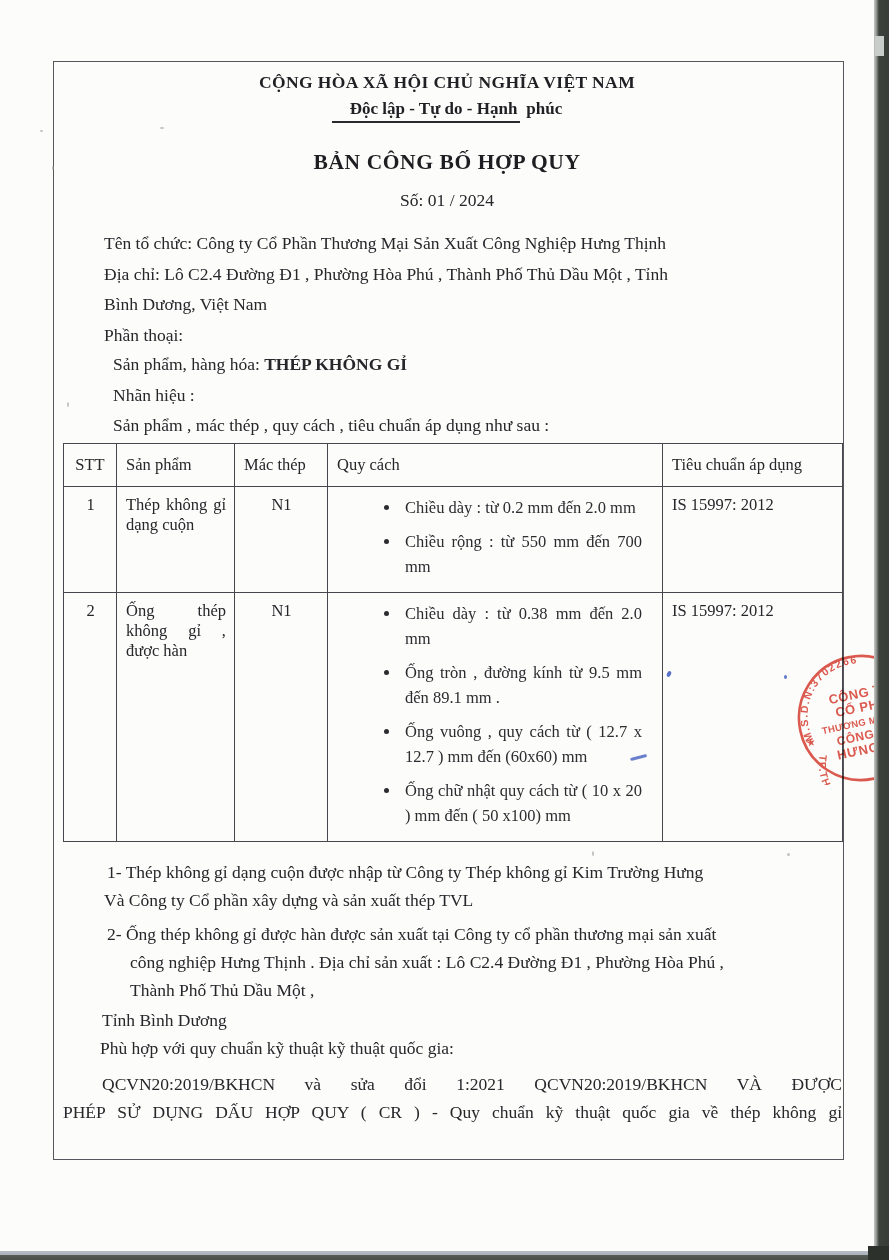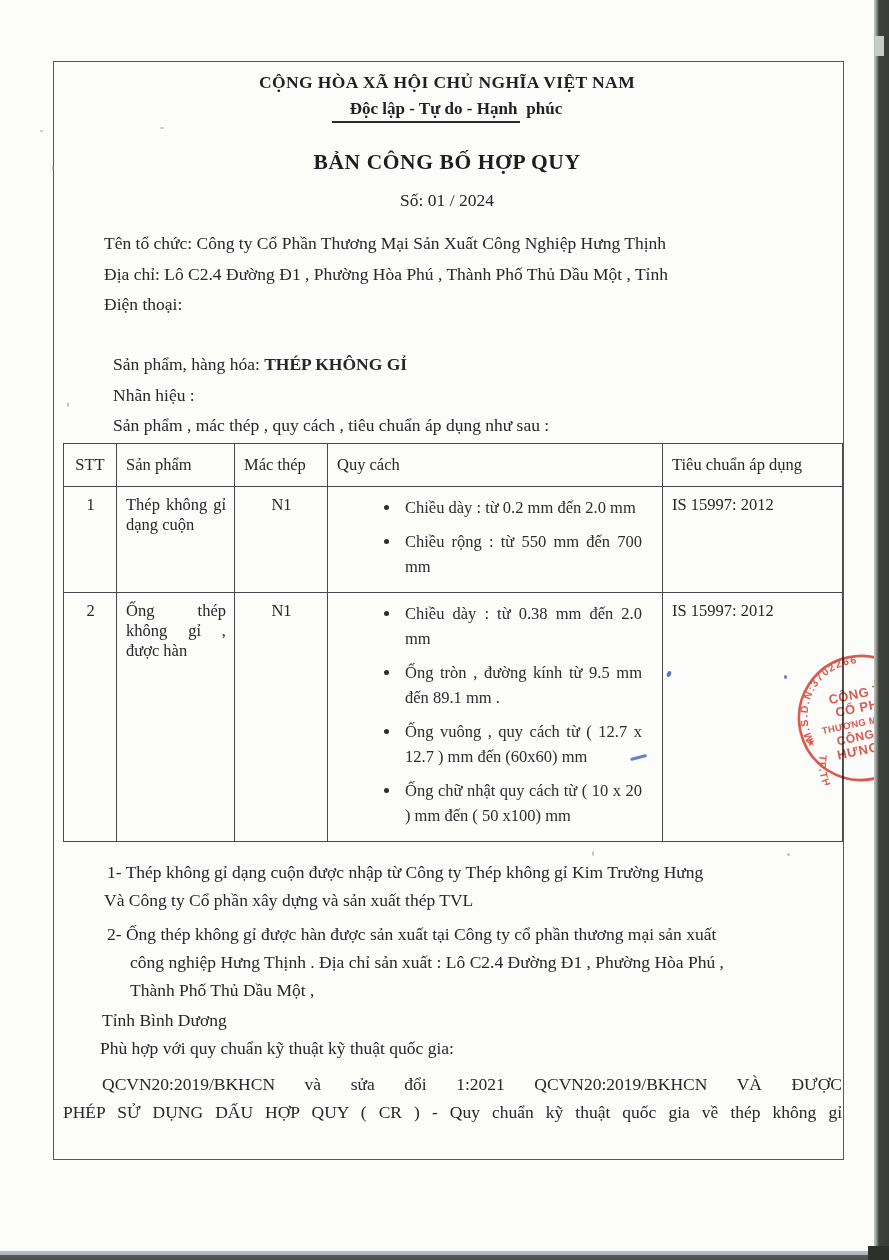--- a/index.html
+++ b/index.html
@@ -95,21 +95,22 @@
   <div class="abs center-block nat-title">CỘNG HÒA XÃ HỘI CHỦ NGHĨA VIỆT NAM</div>
   <div class="abs center-block motto">
     <span class="motto-u">Độc lập - Tự do - Hạnh</span><span class="motto-tail">phúc</span>
   </div>
   <div class="abs center-block doc-title">BẢN CÔNG BỐ HỢP QUY</div>
   <div class="abs center-block doc-num">Số: 01 / 2024</div>
 
   <div class="abs org">
     <div>Tên tổ chức: Công ty Cổ Phần Thương Mại Sản Xuất Công Nghiệp Hưng Thịnh</div>
     <div>Địa chỉ: Lô C2.4 Đường Đ1 , Phường Hòa Phú , Thành Phố Thủ Dầu Một , Tỉnh</div>
-    <div>Điện thoại:</div>
+    <div>Bình Dương, Việt Nam</div>
+    <div>Phần thoại:</div>
   </div>
 
   <div class="abs prod">
     <div>
       <span>Sản phẩm, hàng hóa:</span>
       <b>THÉP KHÔNG GỈ</b>
     </div>
     <div>Nhãn hiệu :</div>
     <div>Sản phẩm , mác thép , quy cách , tiêu chuẩn áp dụng như sau :</div>
   </div>

